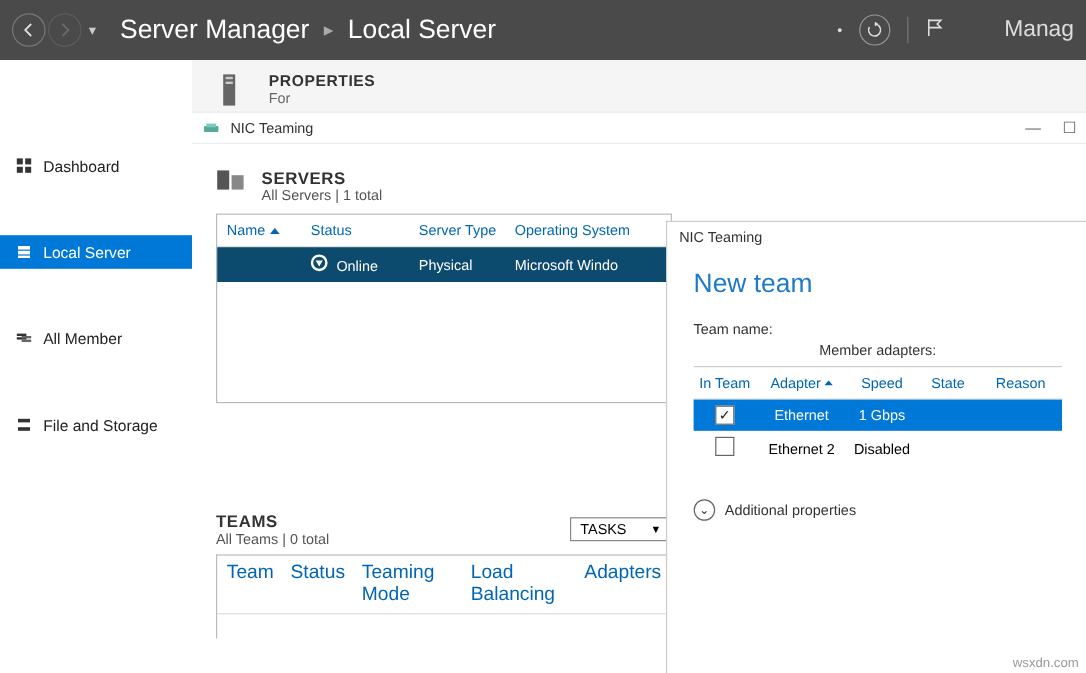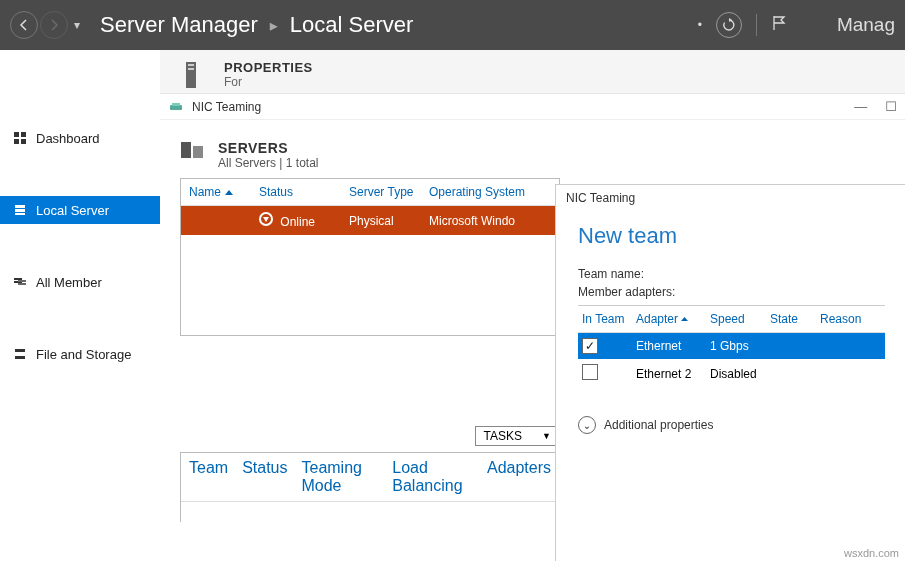--- a/index.html
+++ b/index.html
@@ -44,21 +44,21 @@
     .section-head { display: flex; align-items: flex-start; gap: 10px; }
     .section-icon { width: 28px; height: 22px; display:flex; }
     .section-title { font-size: 14px; font-weight: 600; letter-spacing: 0.5px; color: #333; }
     .section-sub { font-size: 12px; color: #555; }
 
     .grid { margin-top: 8px; border: 1px solid #bbb; width: 380px; }
     .grid-head { display: flex; padding: 6px 8px; font-size: 12px; color: #0066b3; border-bottom: 1px solid #ddd; }
     .grid-head .col { padding-right: 12px; }
     .grid-head .sort::after { content: ""; display:inline-block; border-left:4px solid transparent; border-right:4px solid transparent; border-bottom:5px solid #0066b3; margin-left:4px; vertical-align:middle; }
     .grid-row { display: flex; padding: 6px 8px; font-size: 12px; align-items: center; }
-    .grid-row.sel { background: #c2410c; color: #fff; }
+    .grid-row.sel { background: #0c4a6e; color: #fff; }
     .status-icon { width: 14px; height: 14px; border: 2px solid #fff; border-radius: 50%; display: inline-flex; align-items:center; justify-content:center; margin-right:4px; position:relative; }
     .status-icon::before { content:""; position:absolute; border-left:3px solid transparent; border-right:3px solid transparent; border-top:5px solid #fff; top:3px; left:2px;}
 
     .c-name { width: 70px; }
     .c-status { width: 90px; }
     .c-type { width: 80px; }
     .c-os { flex: 1; }
 
     .teams-section { margin-top: 90px; width: 380px; }
     .teams-head-row { display: flex; align-items: center; }
@@ -68,21 +68,21 @@
     .teams-grid { margin-top: 6px; border-top: 1px solid #bbb; border-left:1px solid #bbb; border-right:1px solid #bbb; height: 70px; }
     .teams-grid-head { display: flex; padding: 6px 8px; font-size: 16px; color: #0066b3; gap: 14px; border-bottom: 1px solid #ddd; }
 
     
     .newteam { position: absolute; top: 90px; right: -2px; width: 352px; bottom: 0; background: #fff; border-left: 1px solid #ccc; border-top: 1px solid #ccc; }
     .newteam-titlebar { height: 26px; display: flex; align-items: center; padding: 0 10px; color: #333; font-size: 12px; }
     .newteam-body { padding: 12px 22px; }
     .newteam-heading { color: #1f79c7; font-size: 22px; font-weight: 400; margin-bottom: 18px; }
     .field-label { font-size: 12px; color: #333; margin-bottom: 4px; }
     .text-input { width: 100%; border: 1px solid #8a8a8a; padding: 5px 6px; font-size: 13px; }
-    .member-section { margin-top: 2px; }
+    .member-section { margin-top: 2px; text-align: center; }
     .adapter-grid { margin-top: 6px; border-top: 1px solid #ccc; }
     .adapter-head { display: flex; padding: 6px 4px; font-size: 12px; color: #0066b3; gap: 10px; border-bottom: 1px solid #ddd; }
     .adapter-row { display: flex; align-items: center; padding: 5px 4px; font-size: 12px; gap: 10px; }
     .adapter-row.sel { background: #0078d7; color: #fff; }
     .checkbox { width: 16px; height: 16px; border: 1px solid #666; background: #fff; display: inline-flex; align-items: center; justify-content: center; font-size: 12px; color:#222; }
     .a-team { width: 44px; }
     .a-adapter { width: 64px; }
     .a-speed { width: 50px; }
     .a-state { width: 40px; }
     .a-reason { flex: 1; }
@@ -235,20 +235,24 @@
               <span>Online</span>
             </div>
             <div class="c-type">Physical</div>
             <div class="c-os">Microsoft Windo</div>
           </div>
           <div style="height:100px"></div>
         </div>
 
         <div class="teams-section">
           <div class="teams-head-row">
+            <div>
+              <div class="section-title">TEAMS</div>
+              <div class="section-sub">All Teams | 0 total</div>
+            </div>
             <div class="spacer"></div>
             <div class="tasks-dd">
               <span>TASKS</span>
             </div>
           </div>
           <div class="teams-grid">
             <div class="teams-grid-head">
               <span>Team</span>
               <span>Status</span>
               <span>Teaming Mode</span>

